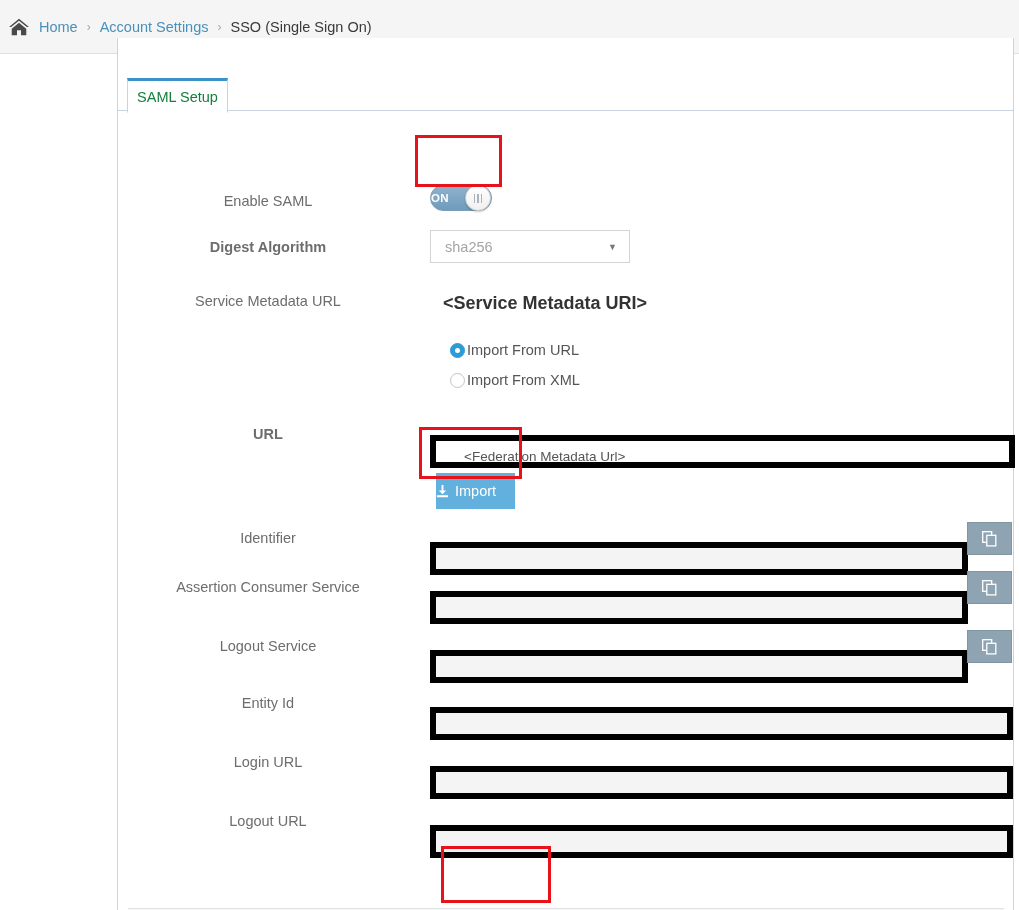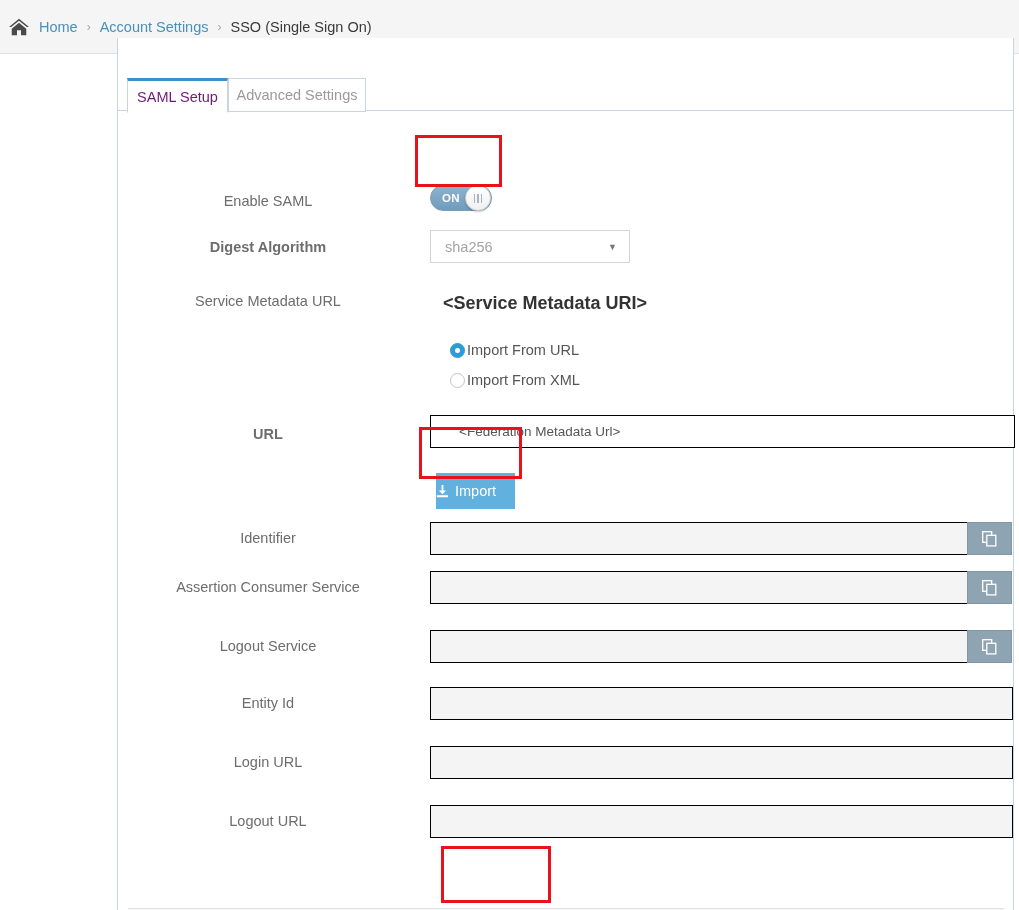--- a/index.html
+++ b/index.html
@@ -48,21 +48,21 @@
     position: absolute; top: 0; height: 34px;
     display: flex; align-items: center; justify-content: center;
     font-size: 14.5px; cursor: pointer;
   }
   .tab.active {
     left: 9px; width: 101px;
     background: #ffffff;
     border: 1px solid #c8d4e0;
     border-top: 3px solid #3a93c4;
     border-bottom: 1px solid #ffffff;
-    color: #701a75;
+    color: #15803d;
     z-index: 3;
     height: 35px;
   }
   .tab.inactive {
     left: 110px; width: 138px;
     background: #ffffff;
     border: 1px solid #c8d4e0;
     border-top: 1px solid #c8d4e0;
     color: #9a9a9a;
     height: 34px;
@@ -72,22 +72,23 @@
   .form-area { position: absolute; left: 0; top: 73px; width: 896px; }
   .lbl {
     position: absolute; text-align: center;
     font-size: 14.5px; color: #6d6d6d;
     width: 300px; left: 0;
   }
 
   .field {
     position: absolute;
     background: #f4f4f4;
-    border: 1px solid #000000;
+    border: 6px solid #000000;
     height: 33px;
+    margin-top: 20px;
   }
   .field.white { background: #ffffff; }
   .field-text {
     font-size: 13.5px; color: #555; line-height: 31px;
     padding-left: 28px; white-space: nowrap;
   }
 
   .select-box {
     position: absolute;
     background: #ffffff;
@@ -134,21 +135,21 @@
   
   .toggle {
     position: absolute;
     width: 62px; height: 26px; border-radius: 13px;
     background: linear-gradient(180deg,#8fb2cc 0%,#6f9cbd 100%);
     border: 1px solid #7b9db5;
     display: flex; align-items: center; cursor: pointer;
   }
   .toggle-on-text {
     color: #ffffff; font-size: 11.5px; font-weight: bold;
-    margin-left: 11px; letter-spacing: .4px;
+    letter-spacing: .4px;
   }
   .toggle-knob {
     position: absolute; right: 0px; top: -1px;
     width: 26px; height: 26px; border-radius: 50%;
     background: linear-gradient(180deg,#ffffff 0%,#f0f0f0 100%);
     border: 1px solid #cfcfcf;
     display: flex; align-items: center; justify-content: center;
     box-shadow: 0 1px 2px rgba(0,0,0,.22);
   }
   .grip { width: 1.5px; height: 9px; background: #a9b4bd; margin: 0 1px; }
@@ -191,23 +192,20 @@
   <span class="crumb-sep">›</span>
   <span class="crumb-current">SSO (Single Sign On)</span>
 </div>
 
 <div class="panel">
 
   <div class="tab-strip">
     <div class="tab active">
       <span>SAML Setup</span>
     </div>
-    <div class="tab inactive">
-      <span>Advanced Settings</span>
-    </div>
   </div>
 
   <div class="form-area">
 
     <div class="lbl" style="top:82px;">Enable SAML</div>
     <div class="toggle" style="left:312px; top:74px;">
       <span class="toggle-on-text">ON</span>
       <span class="toggle-knob">
         <i class="grip"></i>
           <i class="grip"></i>

